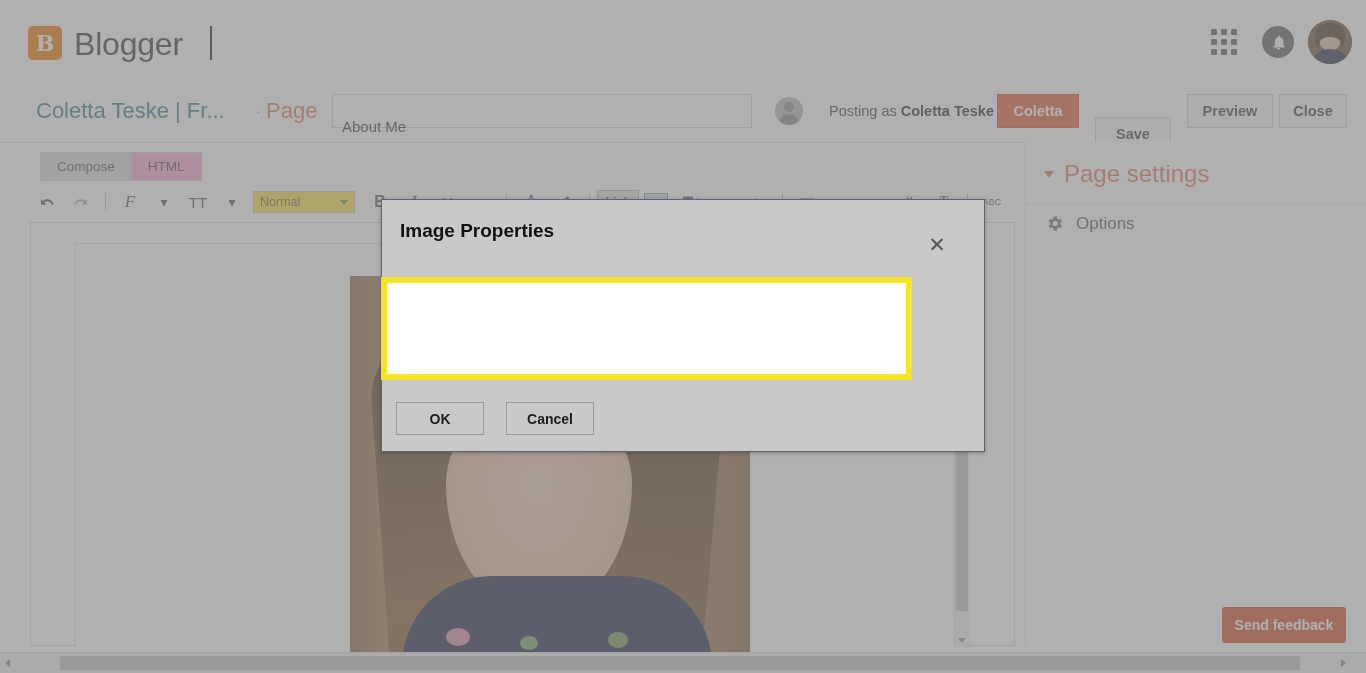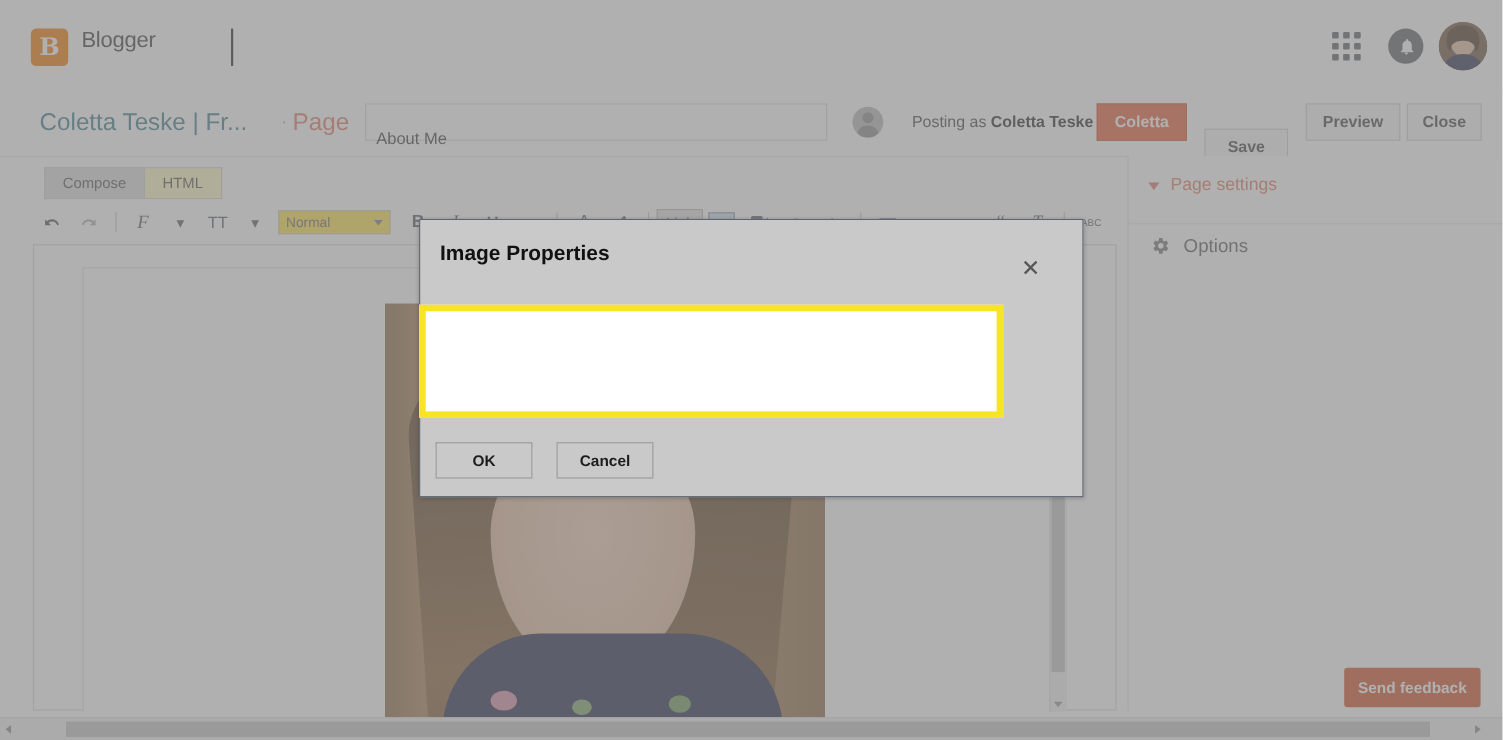--- a/index.html
+++ b/index.html
@@ -36,21 +36,21 @@
   }
   .blogger-logo .b-glyph {
     position: absolute; left: 0; top: 0; right: 0; bottom: 0;
     display: flex; align-items: center; justify-content: center;
     color: #fff; font-size: 22px; font-weight: bold;
     font-family: "DejaVu Serif", serif;
     line-height: 1;
   }
   .brand-name {
     position: absolute; left: 74px; top: 26px;
-    font-size: 20px; color: #3c3c3c;
+    font-size: 32px; color: #3c3c3c;
     letter-spacing: -0.2px;
   }
   .brand-caret {
     position: absolute; left: 210px; top: 26px;
     width: 2px; height: 34px; background: #222;
   }
   .apps-grid {
     position: absolute; right: 128px; top: 28px;
     width: 28px; height: 28px;
     display: grid;
@@ -149,21 +149,21 @@
   }
   .tab {
     height: 29px; padding: 0 16px;
     border: 1px solid #d2d2d2;
     font-size: 13.5px; color: #555;
     display: flex; align-items: center;
     box-sizing: border-box;
     background: #e6e6e6;
   }
   .tab.active { background: #dcdcdc; }
-  .tab + .tab { border-left: none; background: #fef9c3; }
+  .tab + .tab { border-left: none; background: #f9a8d4; }
 
   
   .toolbar {
     position: absolute; left: 30px; top: 188px;
     width: 985px; height: 28px;
     display: flex; align-items: center;
     gap: 0px;
     color: #52606d;
     font-size: 15px;
   }
@@ -296,21 +296,21 @@
   .side-head {
     position: absolute; left: 18px; top: 18px;
     display: flex; align-items: center; gap: 10px;
   }
   .side-caret {
     width: 0; height: 0;
     border-left: 5px solid transparent;
     border-right: 5px solid transparent;
     border-top: 7px solid #e07b63;
   }
-  .side-head-label { font-size: 16px; color: #e07b63; }
+  .side-head-label { font-size: 24px; color: #e07b63; }
   .side-divider {
     position: absolute; left: 0; top: 61px; width: 341px; height: 1px;
     background: #e8e8e8;
   }
   .side-row {
     position: absolute; left: 18px; top: 72px;
     display: flex; align-items: center; gap: 12px;
   }
   .gear-icon {
     width: 20px; height: 20px;

